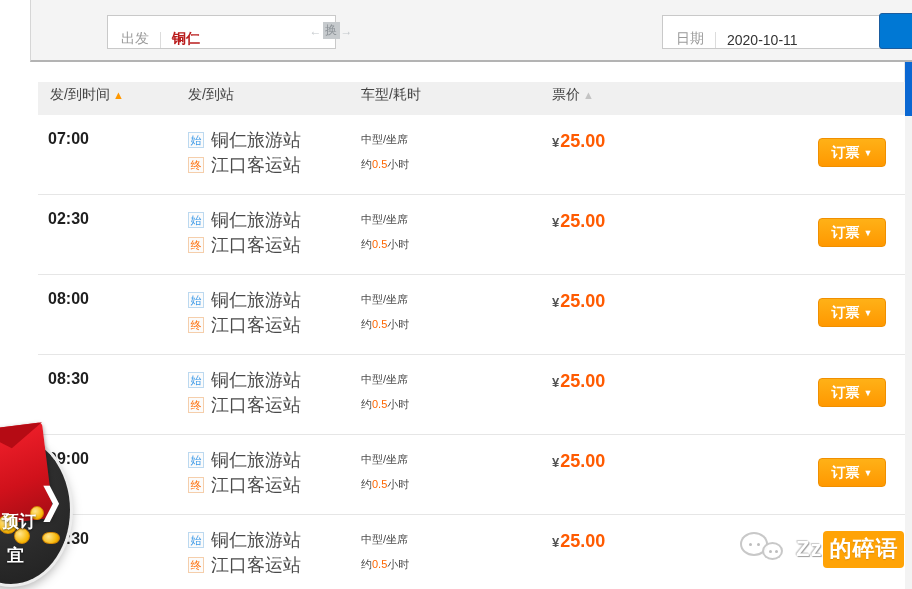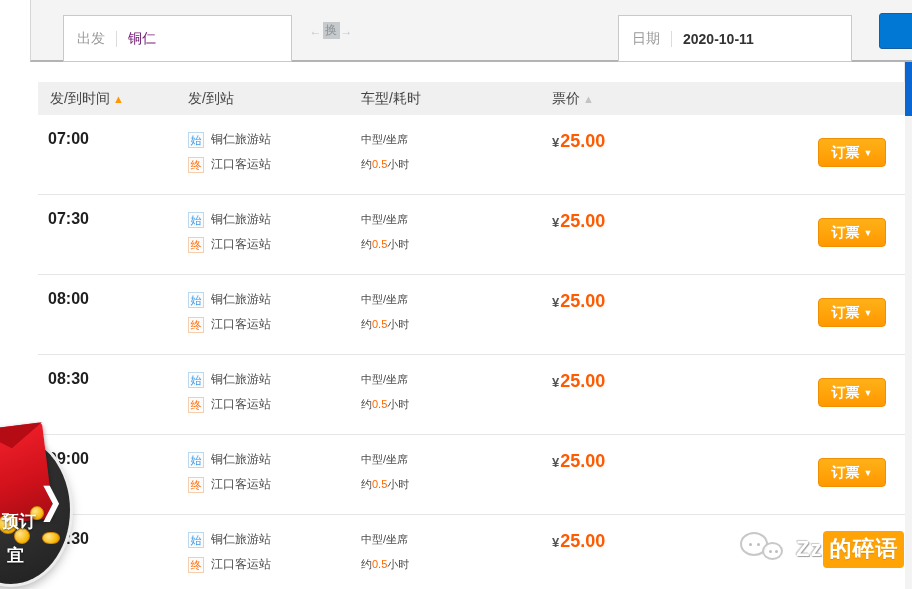--- a/index.html
+++ b/index.html
@@ -3,63 +3,63 @@
 <meta charset="utf-8">
 <style>
   * { margin:0; padding:0; box-sizing:border-box; }
   html,body { background:#fff; }
   body { font-family:"Liberation Sans","DejaVu Sans",sans-serif; }
   .page { position:relative; width:912px; height:589px; background:#fff; overflow:hidden; }
 
   
   .search-band { position:absolute; left:30px; top:0; width:882px; height:62px;
     background:#f4f4f4; border-left:1px solid #d6d6d6; border-bottom:2px solid #b3b3b3; }
-  .field { position:absolute; top:15px; height:47px; background:#fff; border:1px solid #c9c9c9;
-    display:flex; align-items:center; font-size:14px; }
+  .field { position:absolute; top:15px; height:34px; background:#fff; border:1px solid #c9c9c9;
+    display:flex; align-items:flex-end; font-size:14px;margin-left:44px; }
   .field .lbl { color:#9a9a9a; padding-left:13px; white-space:nowrap; }
   .field .sep { width:1px; height:16px; background:#dcdcdc; margin:0 11px; }
-  .field .val { color:#701a75; font-weight:normal; white-space:nowrap; }
+  .field .val { color:#b91c1c; font-weight:bold; white-space:nowrap; }
   .f-depart { left:32px;  width:229px; }
   .f-arrive { left:336px; width:231px; }
   .f-date   { left:587px; width:234px; }
-  .f-date .val { font-weight:bold; color:#333; }
+  .f-date .val { font-weight:normal; color:#333; }
   .swap-wrap { position:absolute; left:272px; top:22px; width:56px; text-align:center;
     color:#c3c7cb; font-size:12px; display:flex; align-items:center; justify-content:center; gap:1px; cursor:pointer; }
   .swap-box { display:inline-block; width:17px; height:17px; line-height:17px; background:#c6cacd;
     color:#8b9196; font-size:12px; text-align:center; }
   .search-btn { position:absolute; left:848px; top:13px; width:70px; height:36px;
     background:#0078d4; border:1px solid #1a5c9e; border-radius:3px; cursor:pointer; }
 
   
   .scroll-track { position:absolute; left:905px; top:62px; width:7px; height:527px; background:#f3f3f3; }
   .scroll-thumb { position:absolute; left:0; top:0; width:7px; height:54px; background:#0a67d2; }
   .table-right-line { position:absolute; left:904px; top:62px; width:1px; height:527px; background:#e6e6e6; }
 
   
   .thead { position:absolute; left:38px; top:82px; width:867px; height:33px; background:#f0f0f0;
     font-size:14px; color:#444; }
-  .thead .th { position:absolute; top:0; line-height:33px; white-space:nowrap; }
+  .thead .th { position:absolute; top:0; line-height:24px; white-space:nowrap; }
   .th-time  { left:12px; }
   .th-route { left:150px; }
   .th-type  { left:323px; }
   .th-price { left:514px; }
   .sort-arrow { font-size:11px; margin-left:3px; }
   .sort-active   { color:#ff9800; }
   .sort-inactive { color:#c3c3c3; }
 
   .rows { position:absolute; left:38px; top:115px; width:867px; }
   .row { position:relative; width:867px; height:80px; border-bottom:1px solid #e6e6e6; background:#fff; }
   .cell-time { position:absolute; left:10px; top:15px; font-size:16px; font-weight:bold; color:#1f1f1f; }
   .cell-route { position:absolute; left:150px; top:12px; }
   .route-line { display:flex; align-items:center; height:25px; gap:7px; }
   .tag { display:inline-block; width:16px; height:16px; line-height:15px; text-align:center;
     font-size:11px; background:#fbfbfb; }
   .tag-start { color:#3c9ae8; border:1px solid #bcd9f0; }
   .tag-end   { color:#ff7413; border:1px solid #f5ceab; }
-  .station { font-size:12px; color:#4a4a4a;text-align:right; }
+  .station { font-size:18px; color:#4a4a4a;text-align:right; }
   .cell-type { position:absolute; left:323px; top:12px; font-size:11px; color:#4a4a4a; }
   .type-line { height:25px; line-height:25px; }
   .dur-num { color:#ff6600; }
   .cell-price { position:absolute; left:514px; top:16px;font-weight:bold; }
   .cur { font-size:13px; color:#555; }
   .price-val { font-size:18px; color:#ff5a00; margin-left:1px; }
   .book-btn { position:absolute; left:780px; top:23px; width:68px; height:29px;
     background:linear-gradient(180deg,#ffb117,#ff9800); border:1px solid #f08f00; border-radius:4px;
     color:#fff; font-size:14px; font-weight:bold; display:flex; align-items:center; justify-content:center;
     gap:4px; cursor:pointer; }
@@ -166,21 +166,21 @@
       <div class="cell-price">
         <span class="cur">¥</span><span class="price-val">25.00</span>
       </div>
       <div class="book-btn">
         <span>订票</span>
         <span class="book-caret">▼</span>
       </div>
     </div>
 
     <div class="row">
-      <div class="cell-time">07:30</div>
+      <div class="cell-time">02:30</div>
       <div class="cell-route">
         <div class="route-line">
           <span class="tag tag-start">始</span>
           <span class="station">铜仁旅游站</span>
         </div>
         <div class="route-line">
           <span class="tag tag-end">终</span>
           <span class="station">江口客运站</span>
         </div>
       </div>

